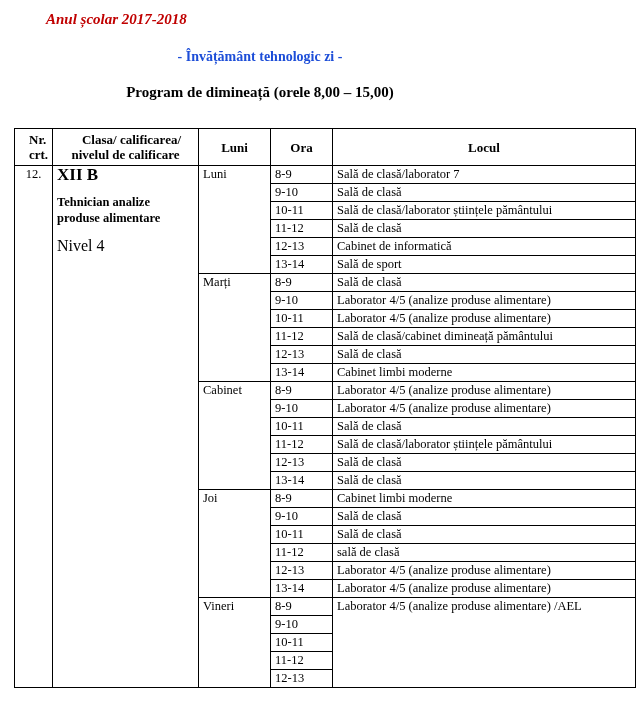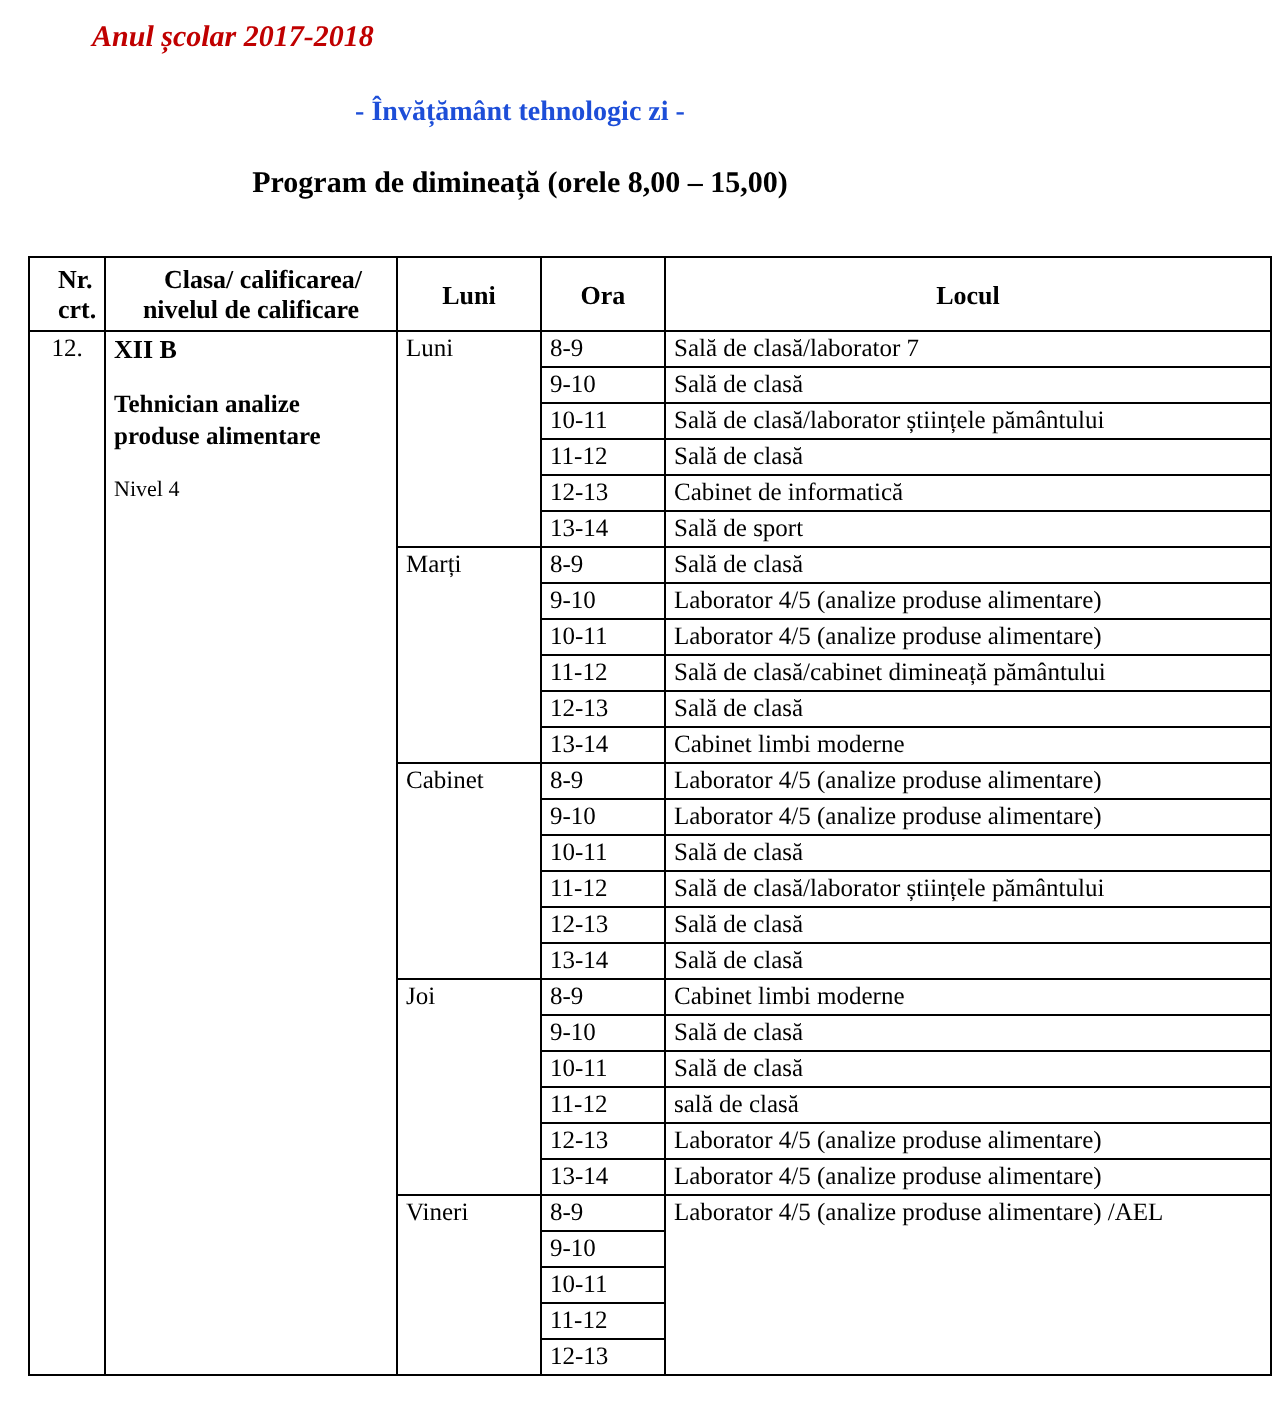--- a/index.html
+++ b/index.html
@@ -92,32 +92,32 @@
     vertical-align: middle;
     font-size: 13px;
   }
   td.clasa-cell {
     vertical-align: middle;
     padding-left: 14px;
     line-height: 17px;
   }
   .clasa-name {
     font-weight: bold;
-    font-size: 13px;
+    font-size: 17px;
     margin-bottom: 12px;
   }
   .clasa-qual {
     color: #000000;
     font-weight: bold;
     font-size: 12.5px;
     line-height: 16px;
     margin-bottom: 12px;
   }
   .clasa-level {
-    font-size: 11px;
+    font-size: 16px;
   }
   td.ziua-cell {
     vertical-align: middle;
     padding-left: 10px;
     font-size: 12.5px;
   }
   td.ora-cell {
     padding-left: 6px;
   }
   td.loc-cell {

